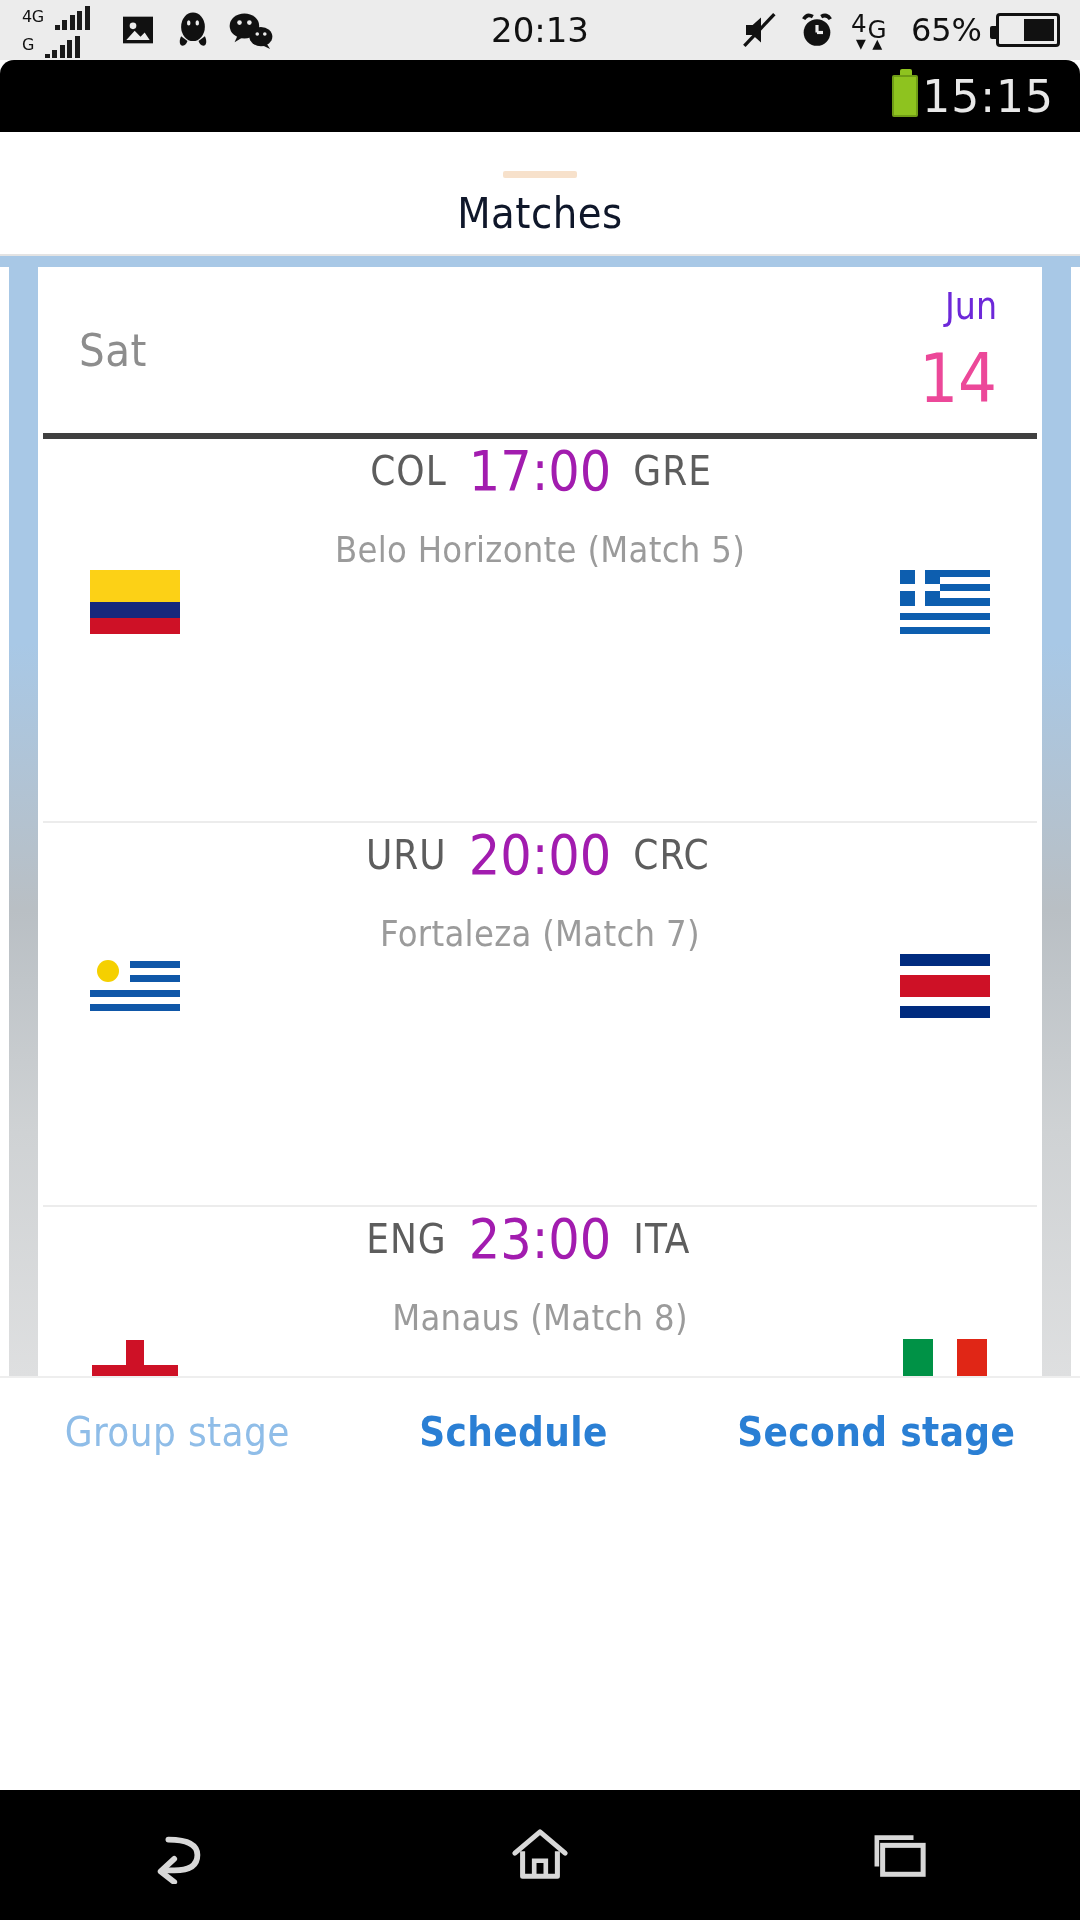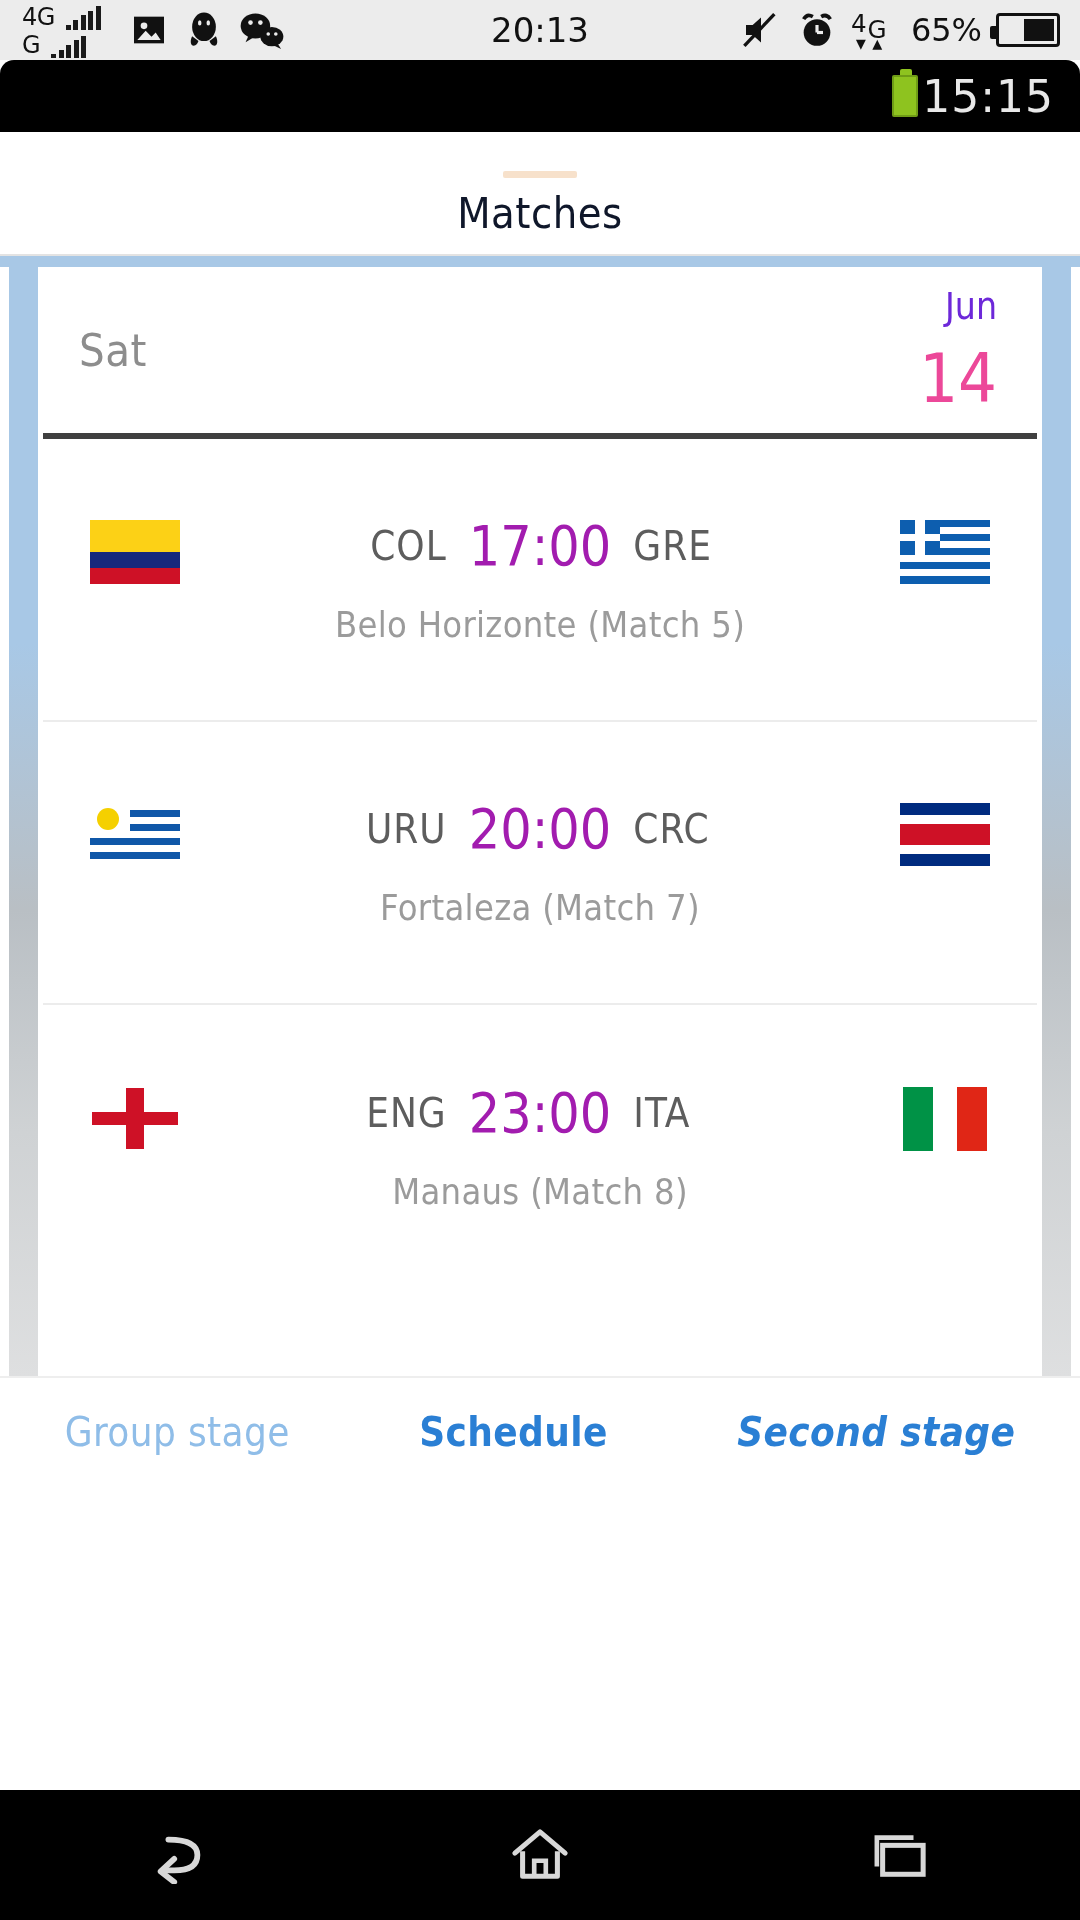--- a/index.html
+++ b/index.html
@@ -14,21 +14,21 @@
   
   .os-statusbar{
     position:absolute; top:0; left:0; width:1080px; height:60px;
     background:#ececec;
     display:flex; align-items:center;
     font-family:"DejaVu Sans", sans-serif;
   }
   .os-left{ display:flex; align-items:center; padding-left:22px; gap:14px; }
   .sig-stack{ display:flex; flex-direction:column; gap:1px; }
   .sig-row{ display:flex; align-items:flex-end; gap:11px; height:27px; }
-  .sig-label{ font-size:24px; color:#111; line-height:26px; font-weight:400; letter-spacing:-0.5px;}
+  .sig-label{ font-size:16px; color:#111; line-height:26px; font-weight:400; letter-spacing:-0.5px;}
   .bars{ display:flex; align-items:flex-end; gap:2.5px; height:24px; }
   .bars i{ display:block; width:5px; background:#1a1a1a; }
   .bars i:nth-child(1){ height:5px; }
   .bars i:nth-child(2){ height:10px; }
   .bars i:nth-child(3){ height:15px; }
   .bars i:nth-child(4){ height:19px; }
   .bars i:nth-child(5){ height:24px; }
   .bars.dim i:nth-child(1){ height:4px; }
   .bars.dim i:nth-child(2){ height:8px; }
   .bars.dim i:nth-child(3){ height:13px; }
@@ -124,22 +124,22 @@
   .date-mon{
     font-size:37px; color:#6d28d9; display:block; margin-bottom:20px;
     font-family:"DejaVu Sans Condensed","DejaVu Sans", sans-serif;
   }
   .date-num{
     font-size:68px; color:#ec4899; display:block;
     font-family:"DejaVu Sans Condensed","DejaVu Sans", sans-serif;
   }
 
   .match-row{
-    height:283px; position:relative; border-bottom:2px solid #ececec;
-    display:flex; flex-direction:column; align-items:center; justify-content:center;
+    height:384px; position:relative; border-bottom:2px solid #ececec;
+    display:flex; flex-direction:column; align-items:center; 
   }
   .match-row:last-child{ border-bottom:none; }
   .match-line{
     display:flex; align-items:center; justify-content:center; gap:22px;
     width:100%;
   }
   .team-code{
     font-size:40px; color:#5d5d5d; letter-spacing:1px; min-width:106px;
     font-family:"DejaVu Sans Condensed","DejaVu Sans", sans-serif;
   }
@@ -197,21 +197,21 @@
     position:relative; width:1080px; height:110px; background:#fff;
     display:flex; align-items:center; justify-content:space-around;
     border-top:2px solid #eeeeee;
   }
   .tab{
     font-size:40px; letter-spacing:.4px;
     font-family:"DejaVu Sans Condensed","DejaVu Sans", sans-serif;
   }
   .tab.active{ color:#2a7fd4; font-weight:bold; }
   .tab.inactive{ color:#8fbde8; }
-  .tab.link{ color:#2a7fd4; font-weight:bold;font-style:italic; }
+  .tab.link{ color:#2a7fd4; font-weight:bold; }
 
   
   .navbar{
     position:absolute; bottom:0; left:0; width:1080px; height:130px;
     background:#000; display:flex; align-items:center; justify-content:space-around;
   }
   .nav-btn{ width:150px; height:130px; display:flex; align-items:center; justify-content:center; }
   .nav-svg{ display:block; }
 </style>
 </head>

